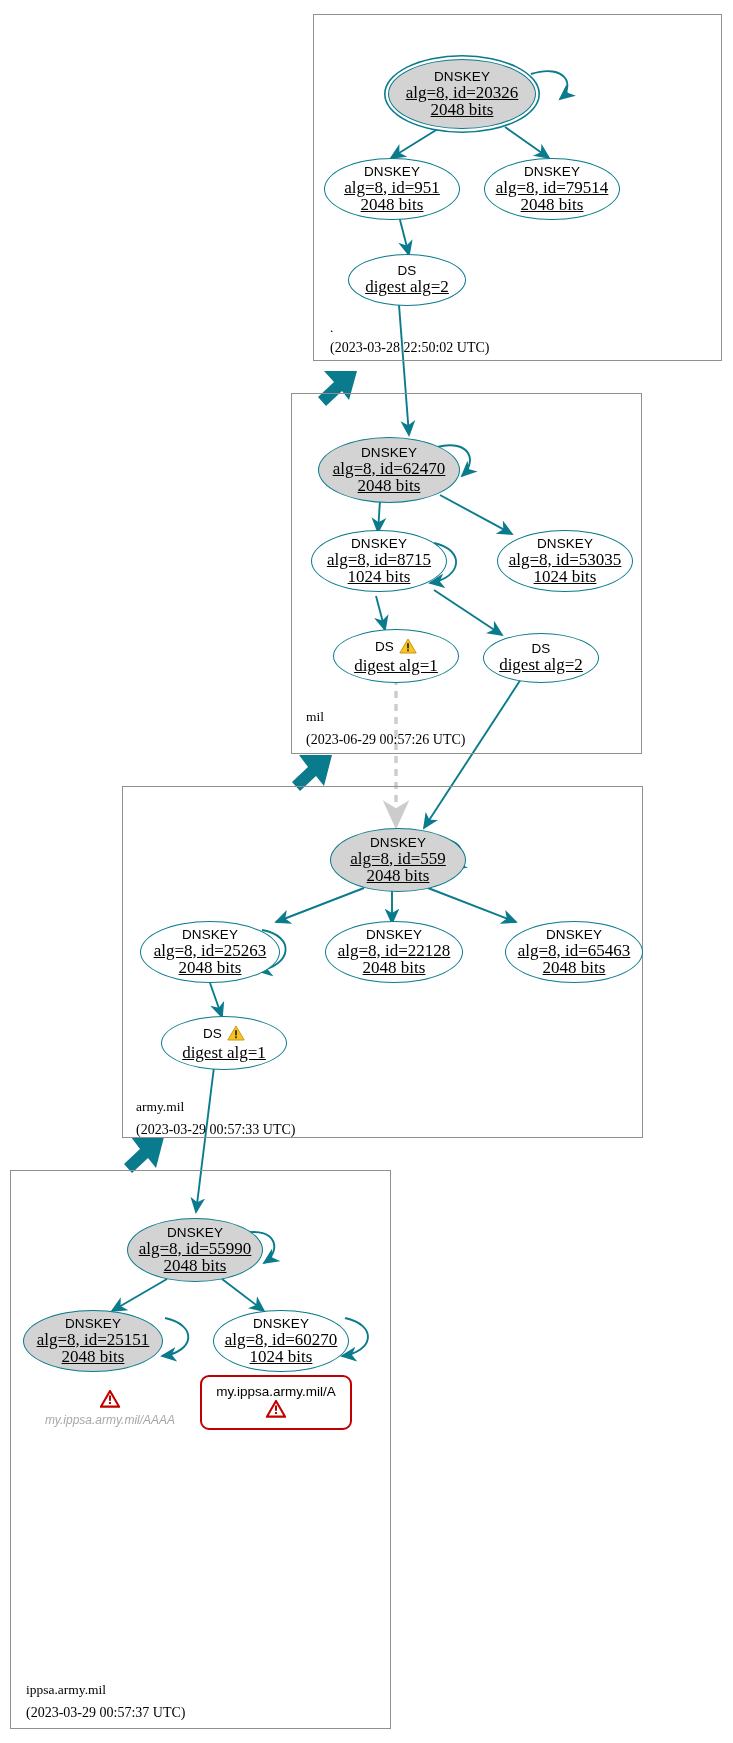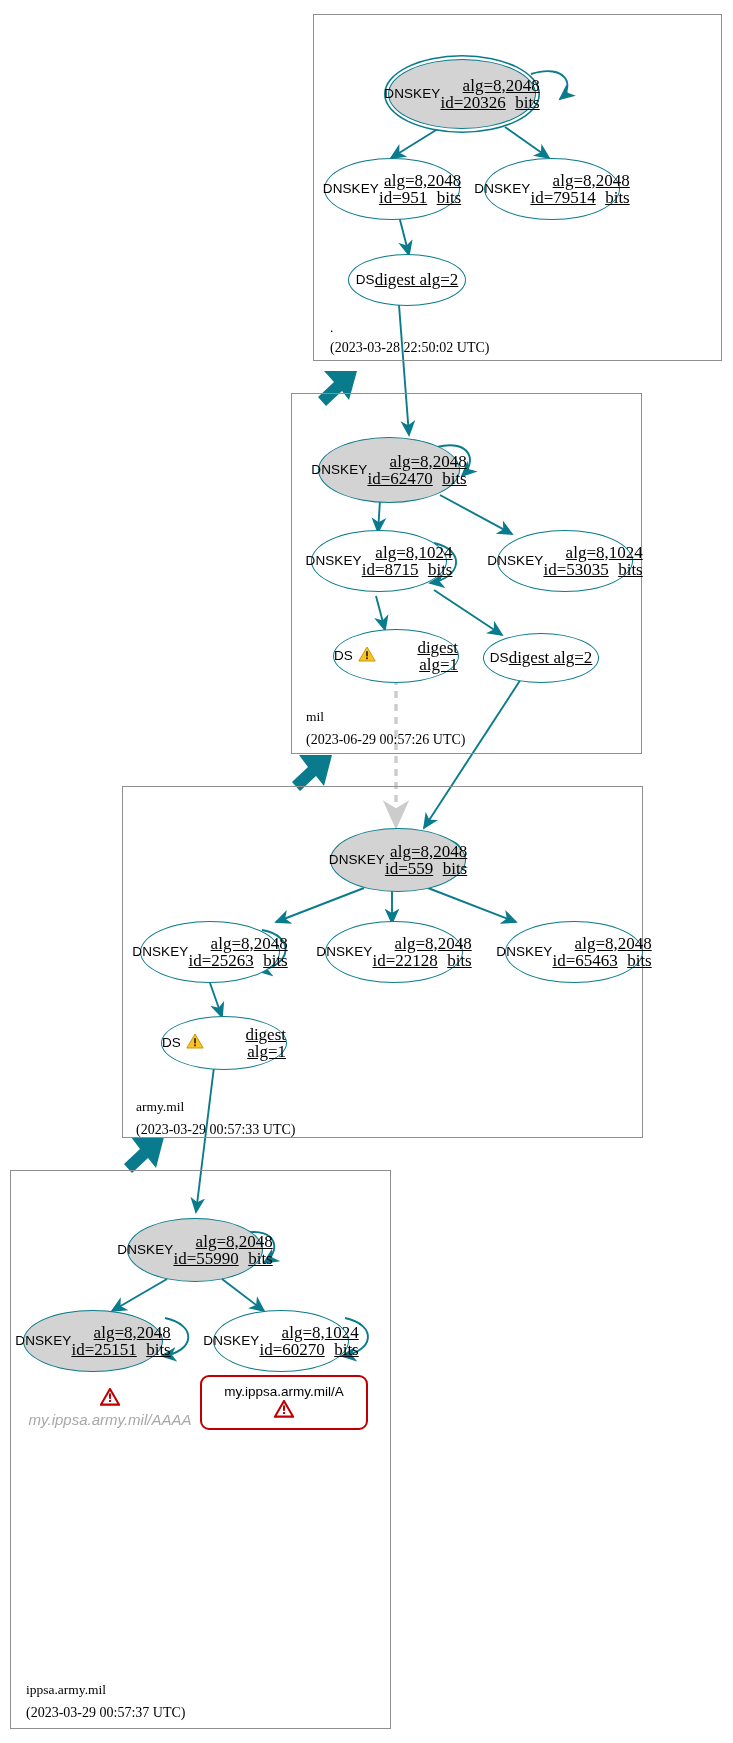--- a/index.html
+++ b/index.html
@@ -3,33 +3,33 @@
 <meta charset="utf-8">
 <style>
   html,body{margin:0;padding:0;background:#ffffff;}
   body{font-family:"Liberation Serif", serif; width:733px; height:1743px; position:relative; overflow:hidden;}
   #stage{position:absolute;left:0;top:0;width:733px;height:1743px;}
   svg.layer{position:absolute;left:0;top:0;width:733px;height:1743px;overflow:visible;}
   .zone-box{position:absolute;border:1px solid #8f8f8f;background:transparent;box-sizing:border-box;}
   .zone-label{position:absolute;font-family:"Liberation Serif",serif;color:#000;white-space:nowrap;}
   .zone-name{font-size:13.5px;}
   .zone-time{font-size:14px;}
-  .node{position:absolute;display:flex;align-items:center;justify-content:center;
+  .node{position:absolute;display:flex;flex-direction:column;align-items:center;justify-content:center;
         box-sizing:border-box;text-align:right;line-height:1.02;}
   .ellipse{border:1.6px solid #0a7b8c;border-radius:50%;background:#ffffff;}
   .ellipse.shaded{background:#d3d3d3;}
   .ellipse.dbl{box-shadow:0 0 0 2.4px #ffffff, 0 0 0 4px #0a7b8c;}
   .n-title{font-family:"Liberation Sans",sans-serif;font-size:13.5px;color:#000;letter-spacing:.1px;}
   .n-sub{font-family:"Liberation Serif",serif;font-size:17px;color:#000;text-decoration:underline;}
   .n-title-row{display:flex;align-items:center;justify-content:center;gap:5px;}
   .rrset-box{position:absolute;box-sizing:border-box;border:2px solid #c00000;border-radius:9px;background:#fff;
              display:flex;flex-direction:column;align-items:center;justify-content:center;gap:1px;}
   .rrset-text{font-family:"Liberation Sans",sans-serif;font-size:13.5px;color:#000;}
   .rrset-ghost{position:absolute;display:flex;flex-direction:column;align-items:center;justify-content:center;gap:1px;}
-  .rrset-ghost .rrset-text{font-family:"Liberation Sans",sans-serif;font-style:italic;font-size:15px;color:#a8a8a8;}
+  .rrset-ghost .rrset-text{font-family:"Liberation Sans",sans-serif;font-style:italic;font-size:12px;color:#a8a8a8;}
   .warn-tri{display:inline-block;}
 </style>
 </head>
 <body>
 
 <div id="stage">
 
   <svg class="layer" viewBox="0 0 733 1743">
     <defs>
       <marker id="ah" markerWidth="9" markerHeight="9" refX="7.6" refY="4.5" orient="auto" markerUnits="strokeWidth">
@@ -238,21 +238,21 @@
     <span>
       <svg width="20" height="18" viewBox="0 0 20 18">
           <path d="M10 1 L19 16.6 L1 16.6 Z" fill="#ffffff" stroke="#c00000" stroke-width="2.1"></path>
           <rect x="9" y="5.4" width="2" height="5.4" fill="#c00000"></rect>
           <rect x="9" y="12" width="2" height="2" fill="#c00000"></rect>
         </svg>
     </span>
     <span class="rrset-text">my.ippsa.army.mil/AAAA</span>
   </div>
 
-  <div class="rrset-box" style="left:200px;top:1375px;width:168px;height:55px;">
+  <div class="rrset-box" style="left:200px;top:1375px;width:152px;height:55px;">
     <span class="rrset-text">my.ippsa.army.mil/A</span>
     <span>
       <svg width="20" height="18" viewBox="0 0 20 18">
           <path d="M10 1 L19 16.6 L1 16.6 Z" fill="#ffffff" stroke="#c00000" stroke-width="2.1"></path>
           <rect x="9" y="5.4" width="2" height="5.4" fill="#c00000"></rect>
           <rect x="9" y="12" width="2" height="2" fill="#c00000"></rect>
         </svg>
     </span>
   </div>
 

